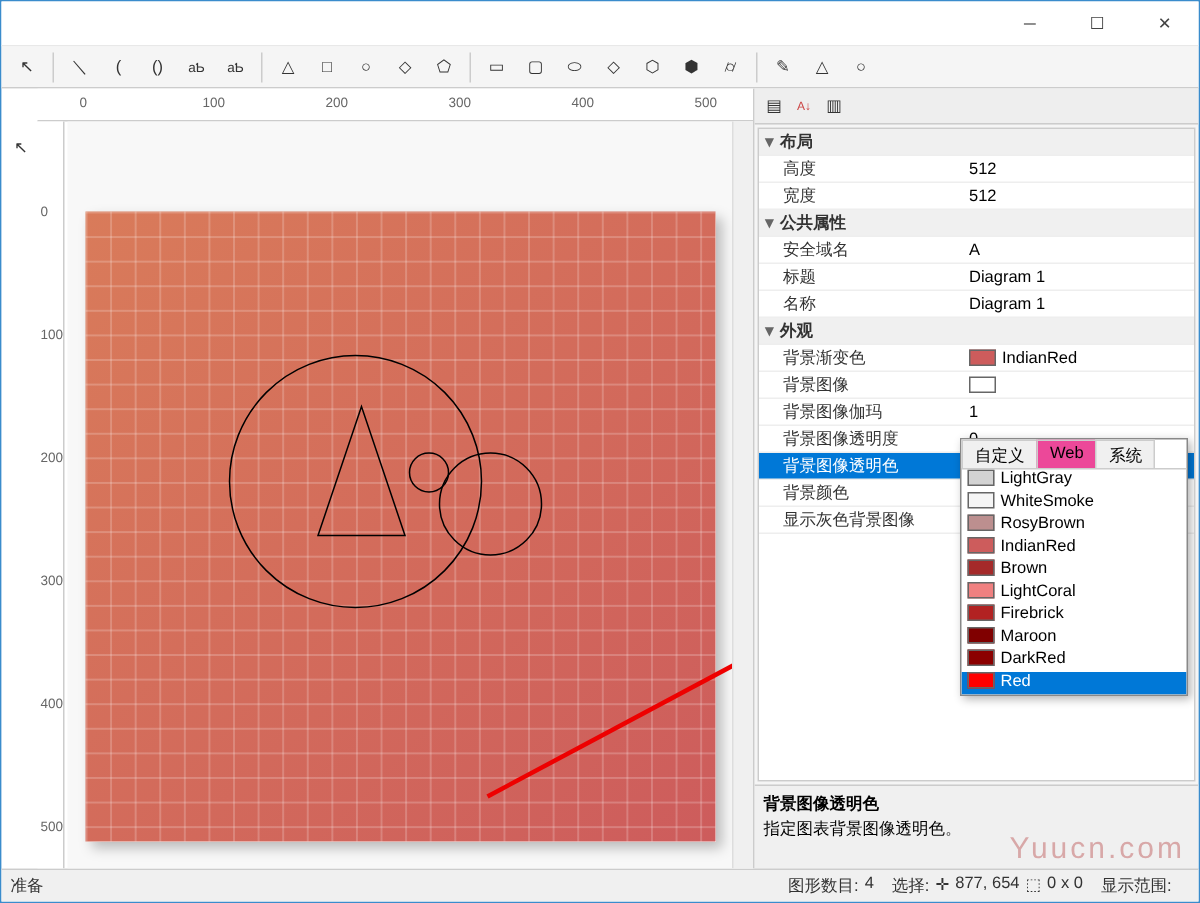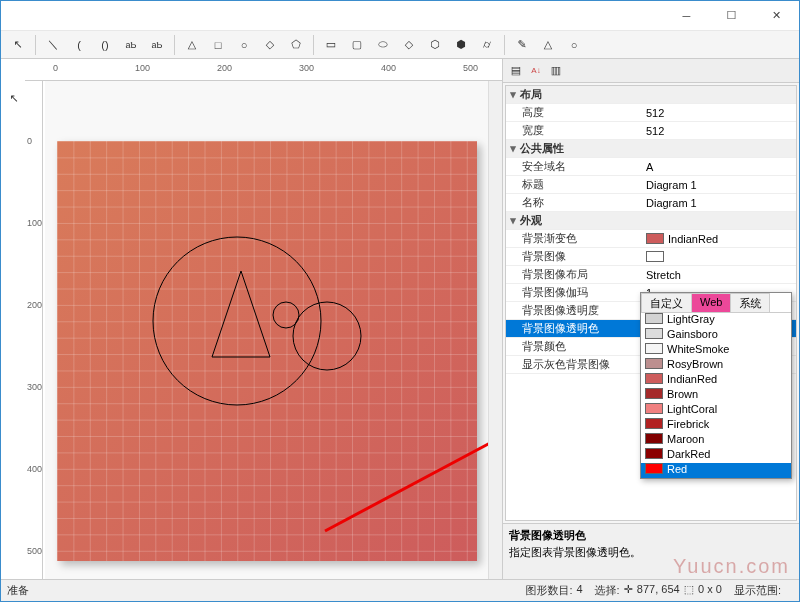--- a/index.html
+++ b/index.html
@@ -197,27 +197,20 @@
           <div class="prow">
             <span class="expander"></span>
             <span class="plabel">背景图像</span>
             <span class="pval">
               <span class="swatch" style="background:#ffffff"></span>
               <span></span>
             </span>
           </div>
           <div class="prow">
             <span class="expander"></span>
-            <span class="plabel">背景图像布局</span>
-            <span class="pval">
-              <span>Stretch</span>
-            </span>
-          </div>
-          <div class="prow">
-            <span class="expander"></span>
             <span class="plabel">背景图像伽玛</span>
             <span class="pval">
               <span>1</span>
             </span>
           </div>
           <div class="prow">
             <span class="expander"></span>
             <span class="plabel">背景图像透明度</span>
             <span class="pval">
               <span>0</span>
@@ -251,24 +244,20 @@
               <div class="cp-tab">自定义</div>
               <div class="cp-tab active">Web</div>
               <div class="cp-tab">系统</div>
             </div>
             <div class="cp-list">
               <div class="cp-item">
                 <span class="swatch" style="background:#d3d3d3"></span>
                 <span>LightGray</span>
               </div>
               <div class="cp-item">
-                <span class="swatch" style="background:#dcdcdc"></span>
-                <span>Gainsboro</span>
-              </div>
-              <div class="cp-item">
                 <span class="swatch" style="background:#f5f5f5"></span>
                 <span>WhiteSmoke</span>
               </div>
               <div class="cp-item">
                 <span class="swatch" style="background:#bc8f8f"></span>
                 <span>RosyBrown</span>
               </div>
               <div class="cp-item">
                 <span class="swatch" style="background:#cd5c5c"></span>
                 <span>IndianRed</span>

